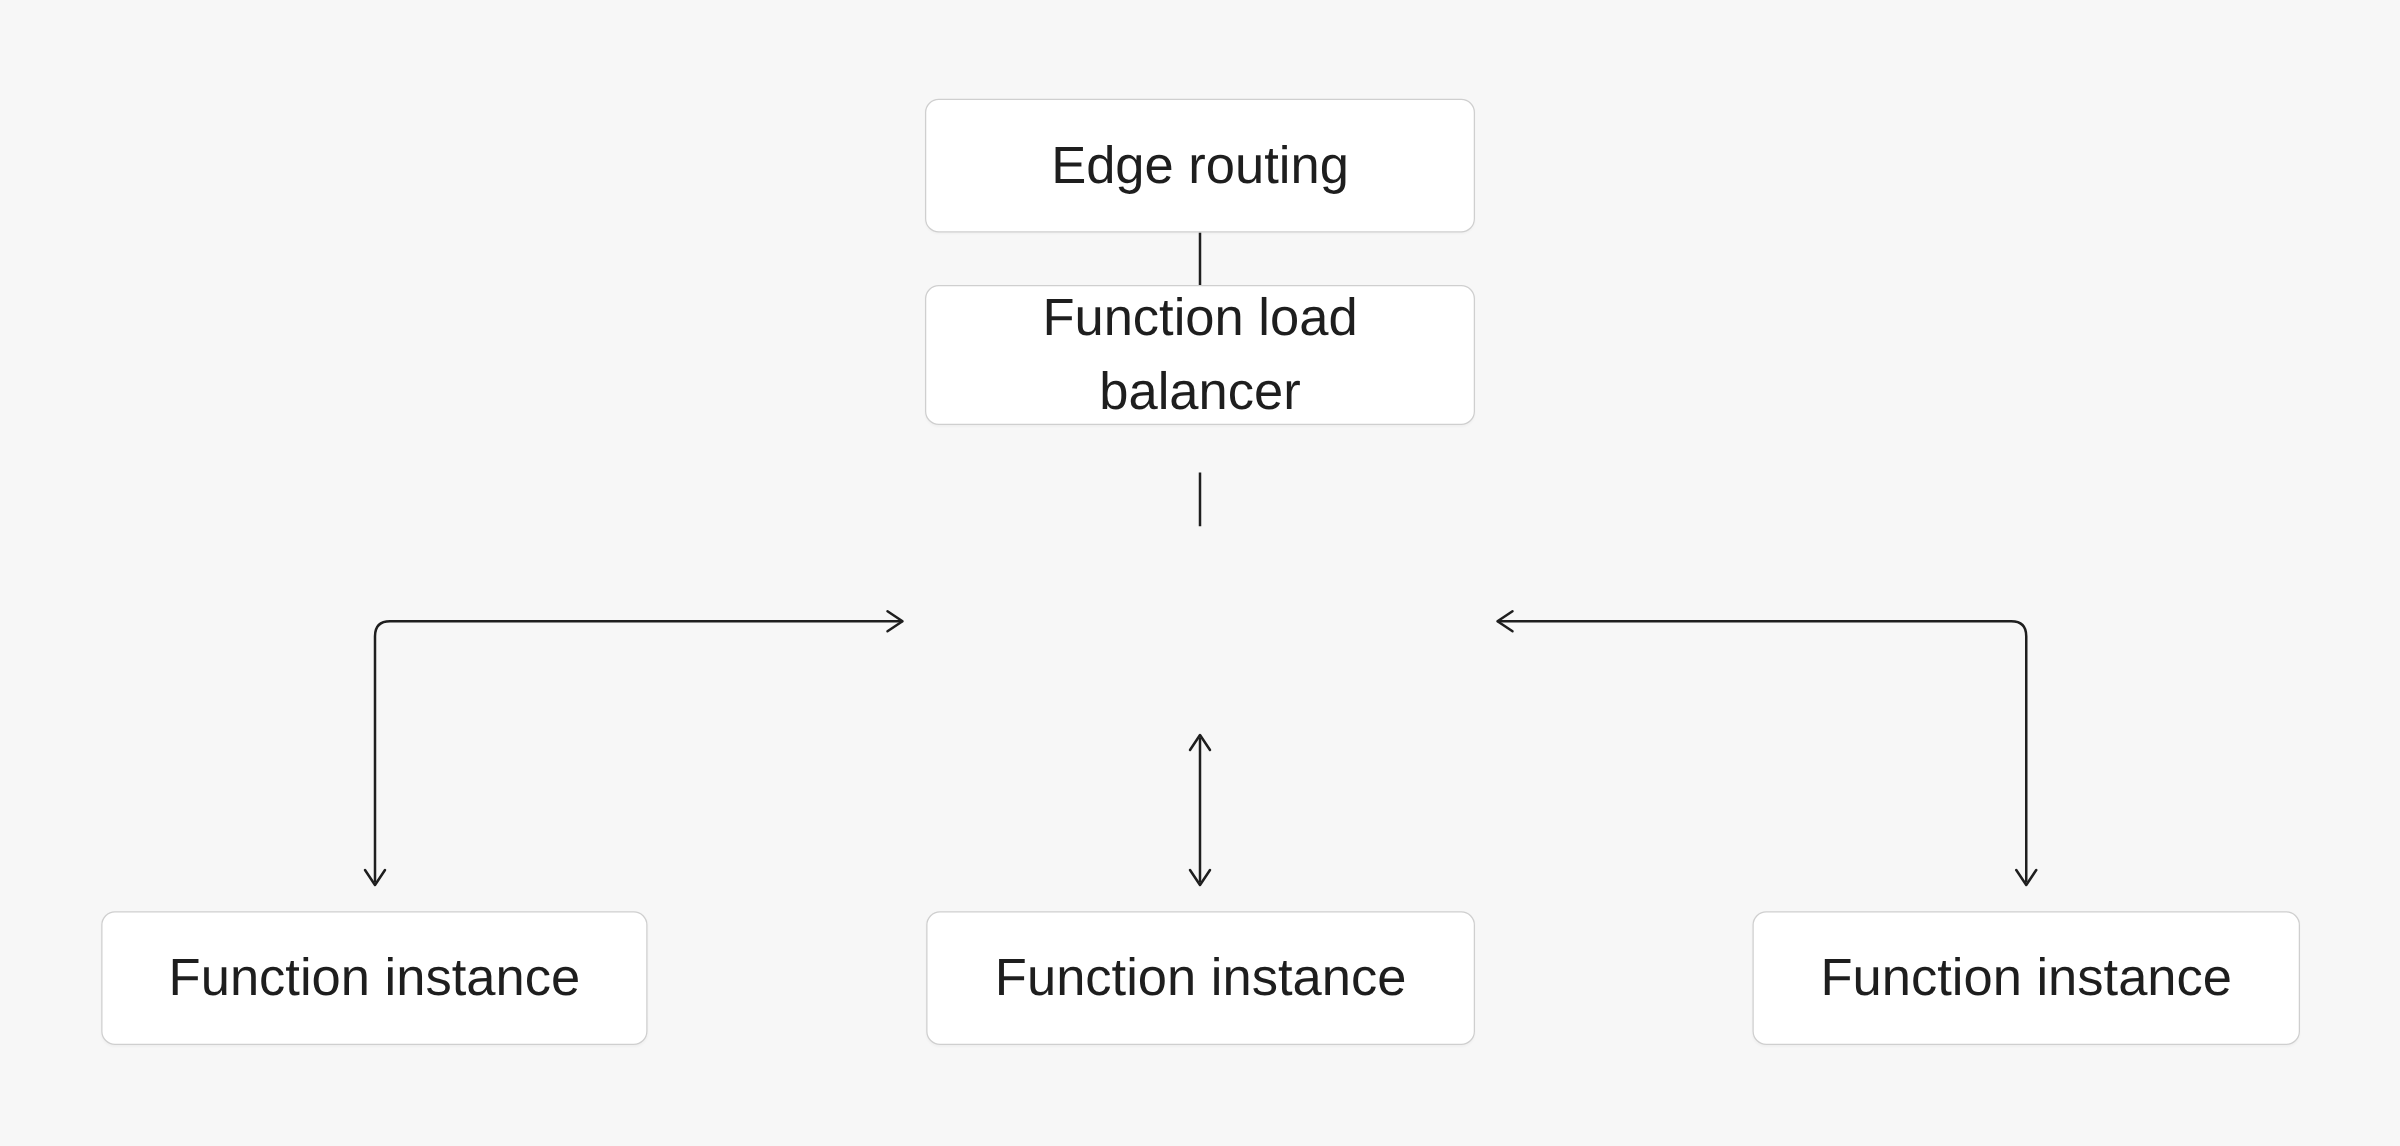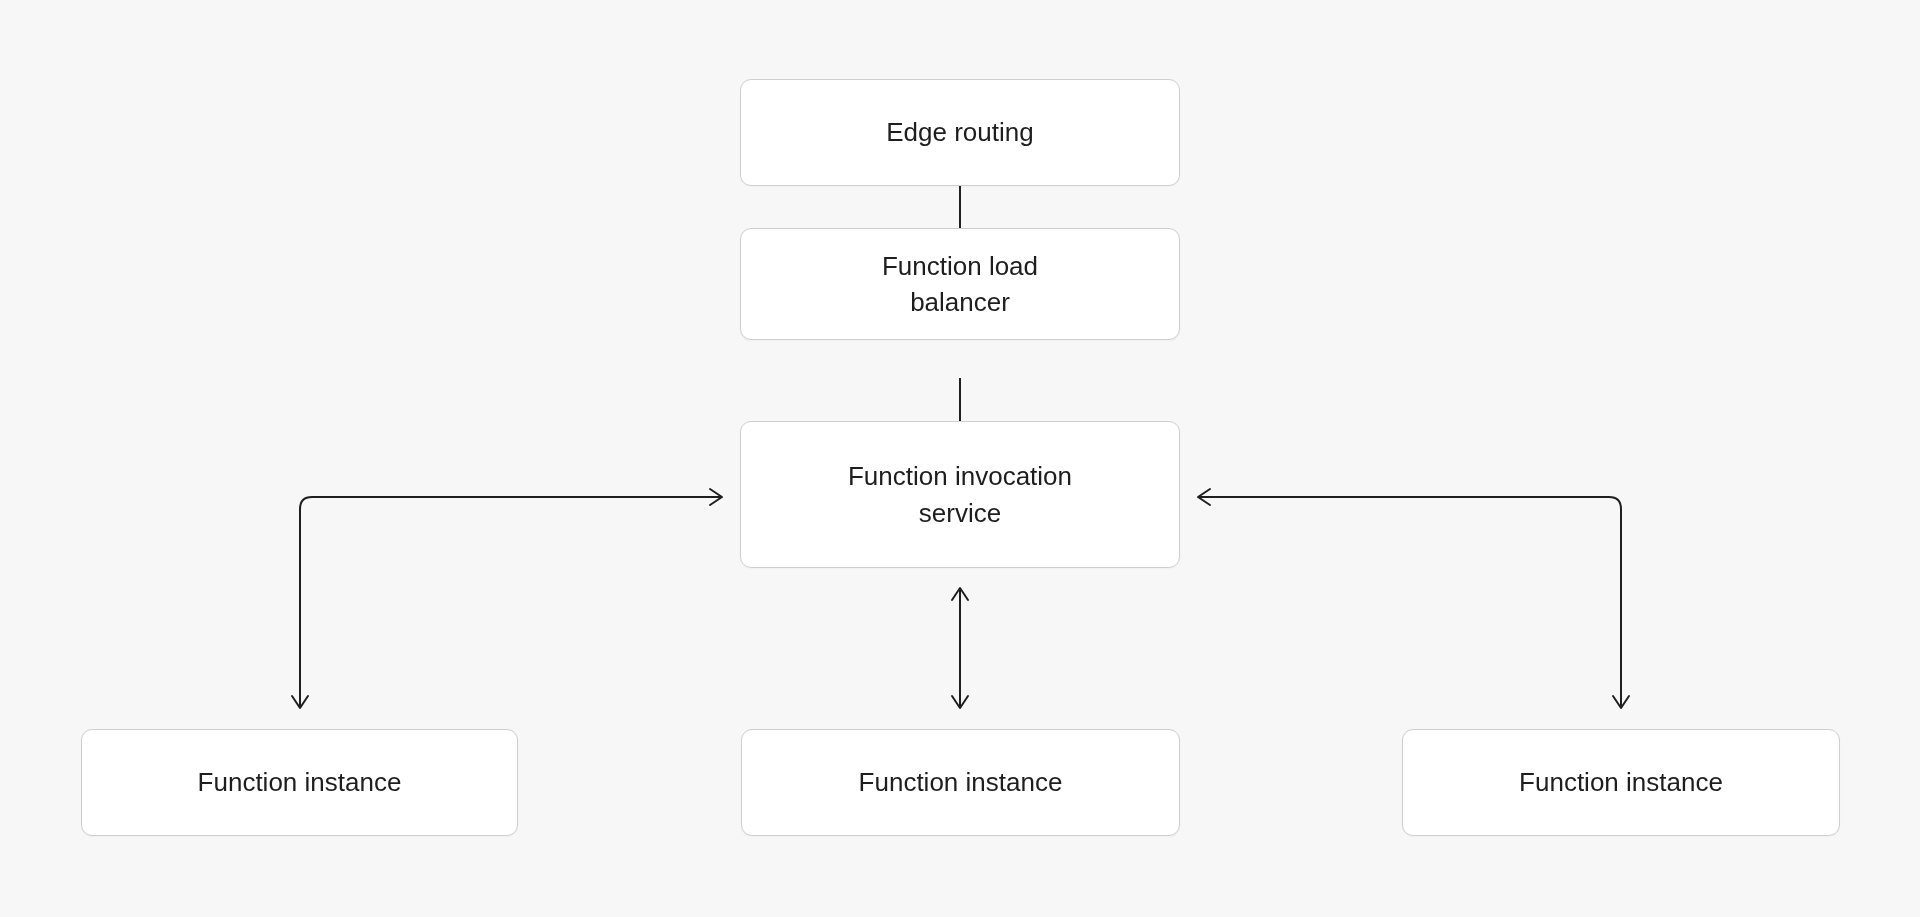--- a/index.html
+++ b/index.html
@@ -36,21 +36,21 @@
     position: absolute;
     box-sizing: border-box;
     background: #ffffff;
     border: 1px solid #cfcfcf;
     border-radius: 11px;
     display: flex;
     align-items: center;
     justify-content: center;
     text-align: center;
     color: #1e1e1e;
-    font-size: 26px;
+    font-size: 42px;
     line-height: 1.4;
     box-shadow: 0 1px 2px rgba(0,0,0,0.03);
   }
   .node .node-label {
     white-space: pre-line;
   }
   .n-edge-routing        { left: 740px;  top: 79px;  width: 440px; height: 107px; }
   .n-load-balancer       { left: 740px;  top: 228px; width: 440px; height: 112px; }
   .n-invocation-service  { left: 740px;  top: 421px; width: 440px; height: 147px; }
   .n-instance-left       { left: 81px;   top: 729px; width: 437px; height: 107px; }
@@ -93,24 +93,20 @@
 
   <div class="node n-edge-routing">
     <span class="node-label">Edge routing</span>
   </div>
 
   <div class="node n-load-balancer">
     <span class="node-label">Function load
 balancer</span>
   </div>
 
-  <div class="node n-invocation-service">
-    <span class="node-label">Function invocation
-service</span>
-  </div>
 
   <div class="node n-instance-left">
     <span class="node-label">Function instance</span>
   </div>
 
   <div class="node n-instance-middle">
     <span class="node-label">Function instance</span>
   </div>
 
   <div class="node n-instance-right">

